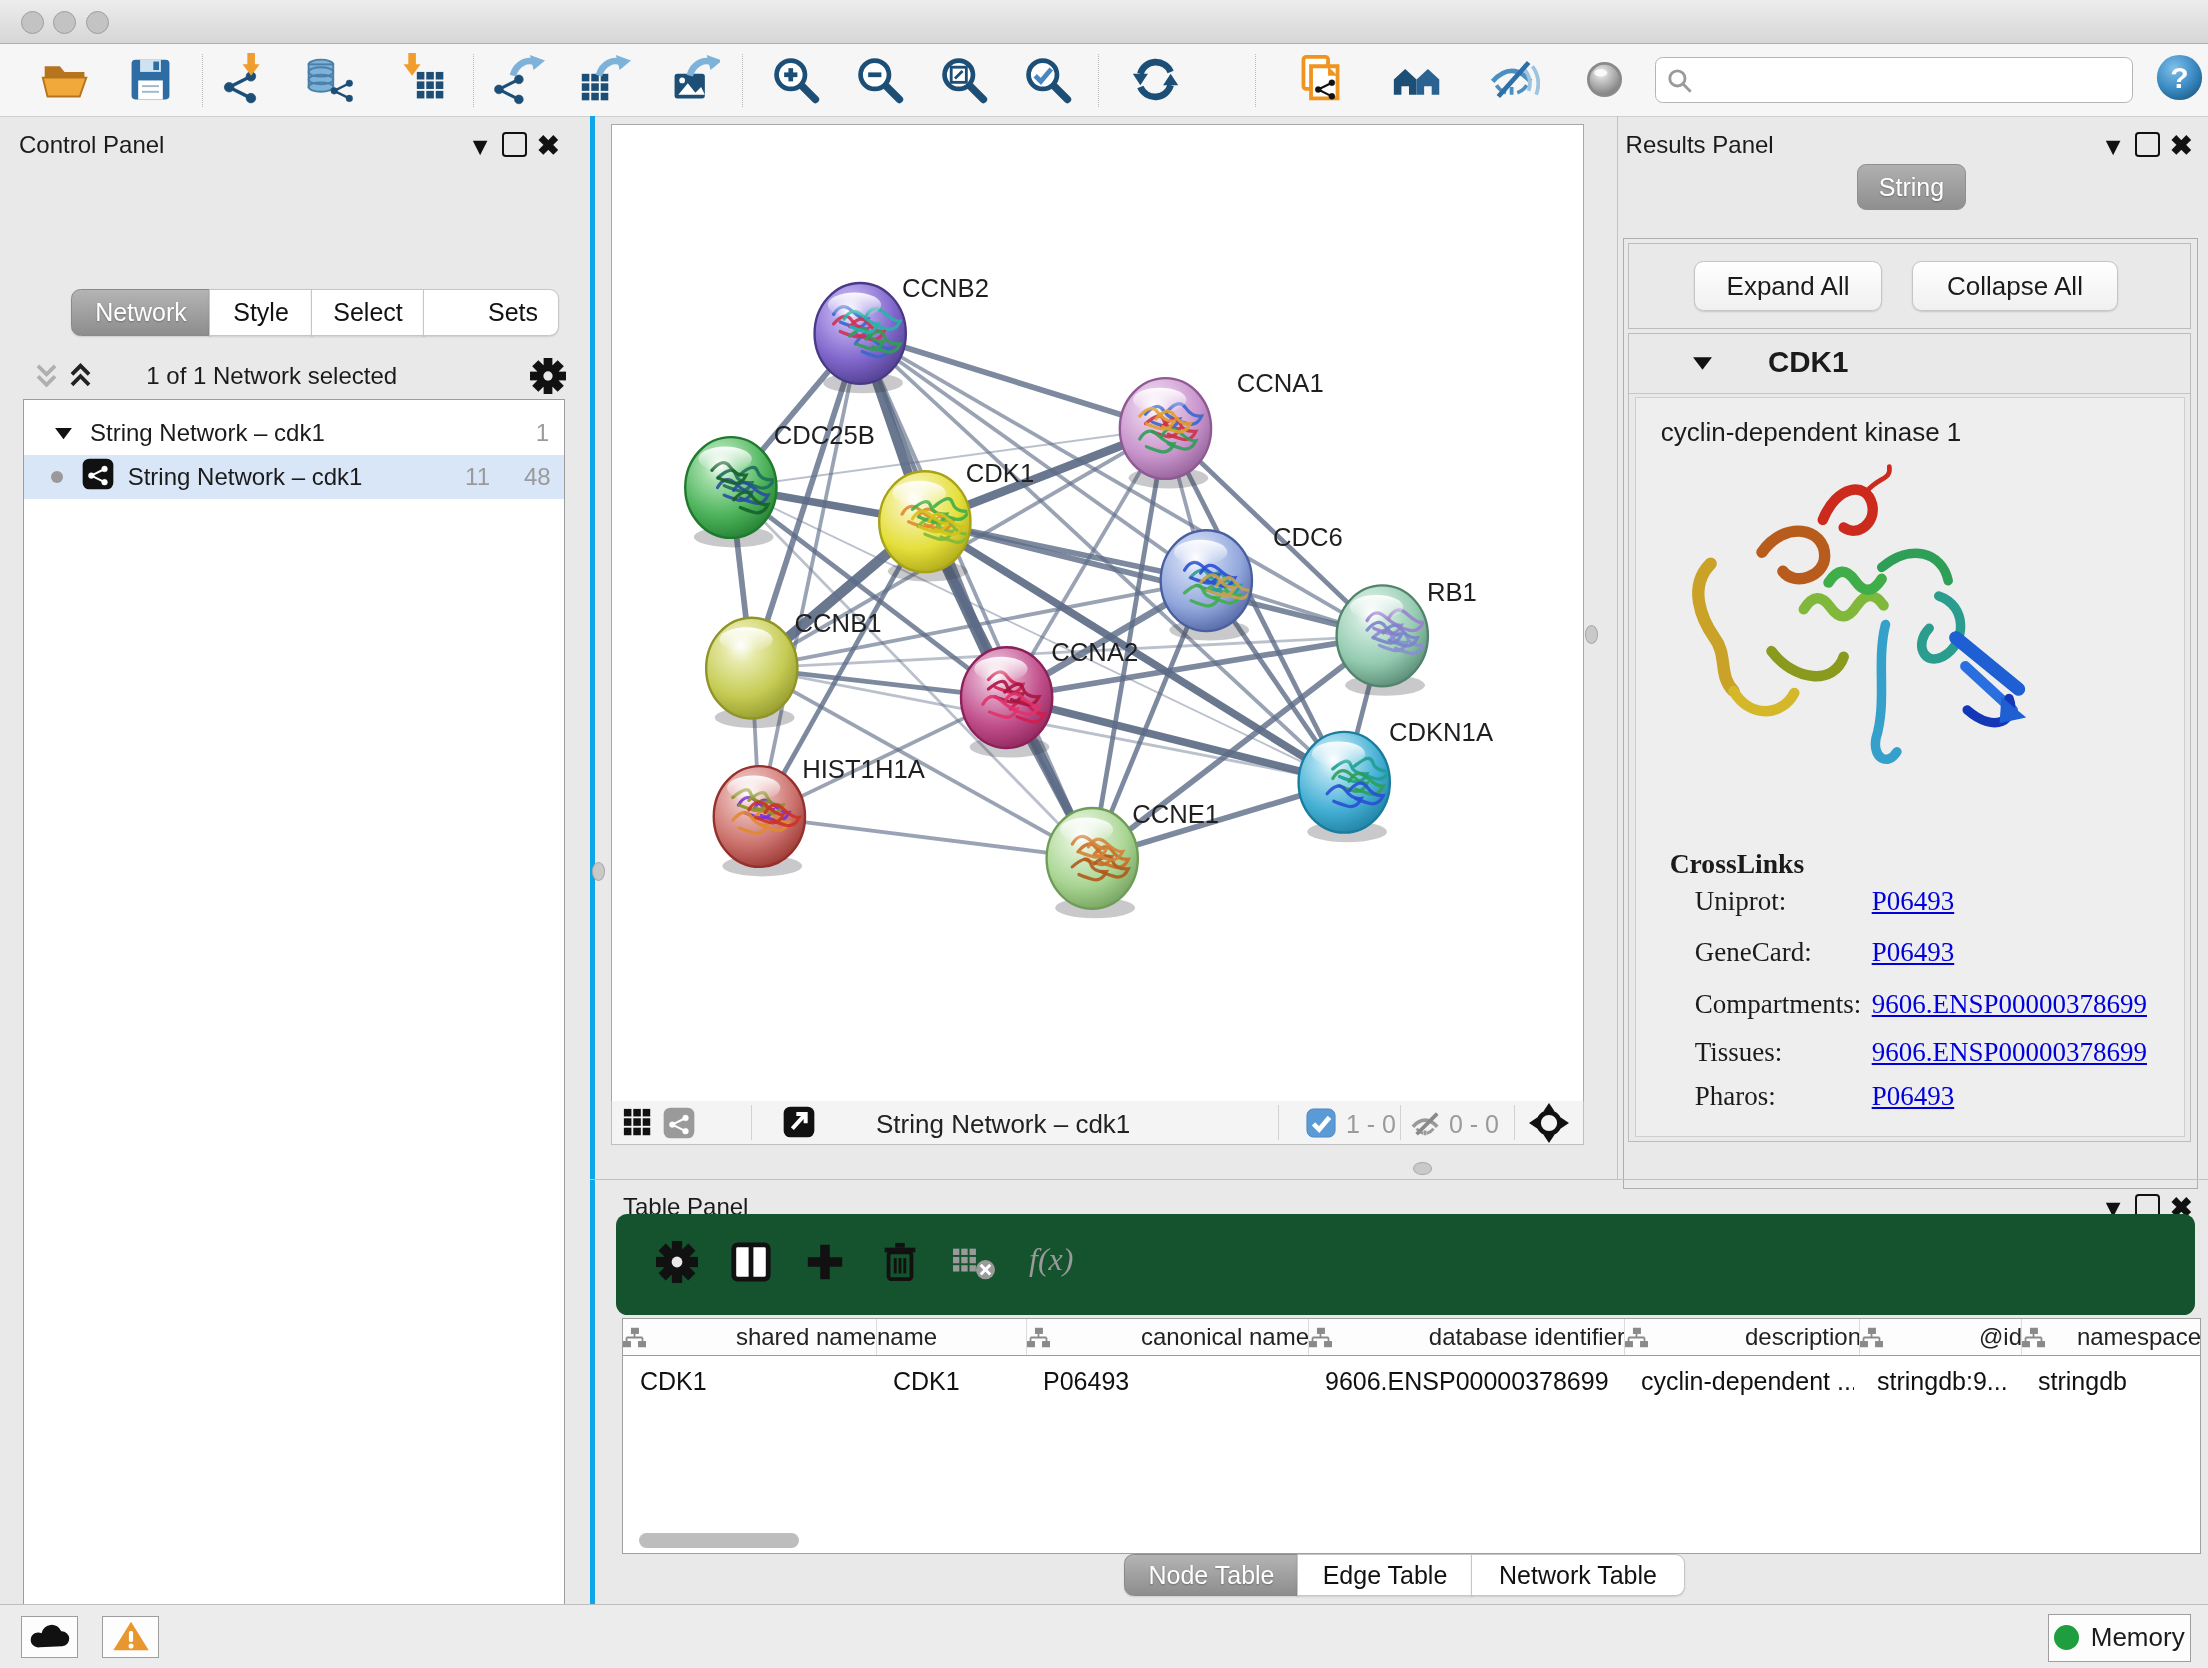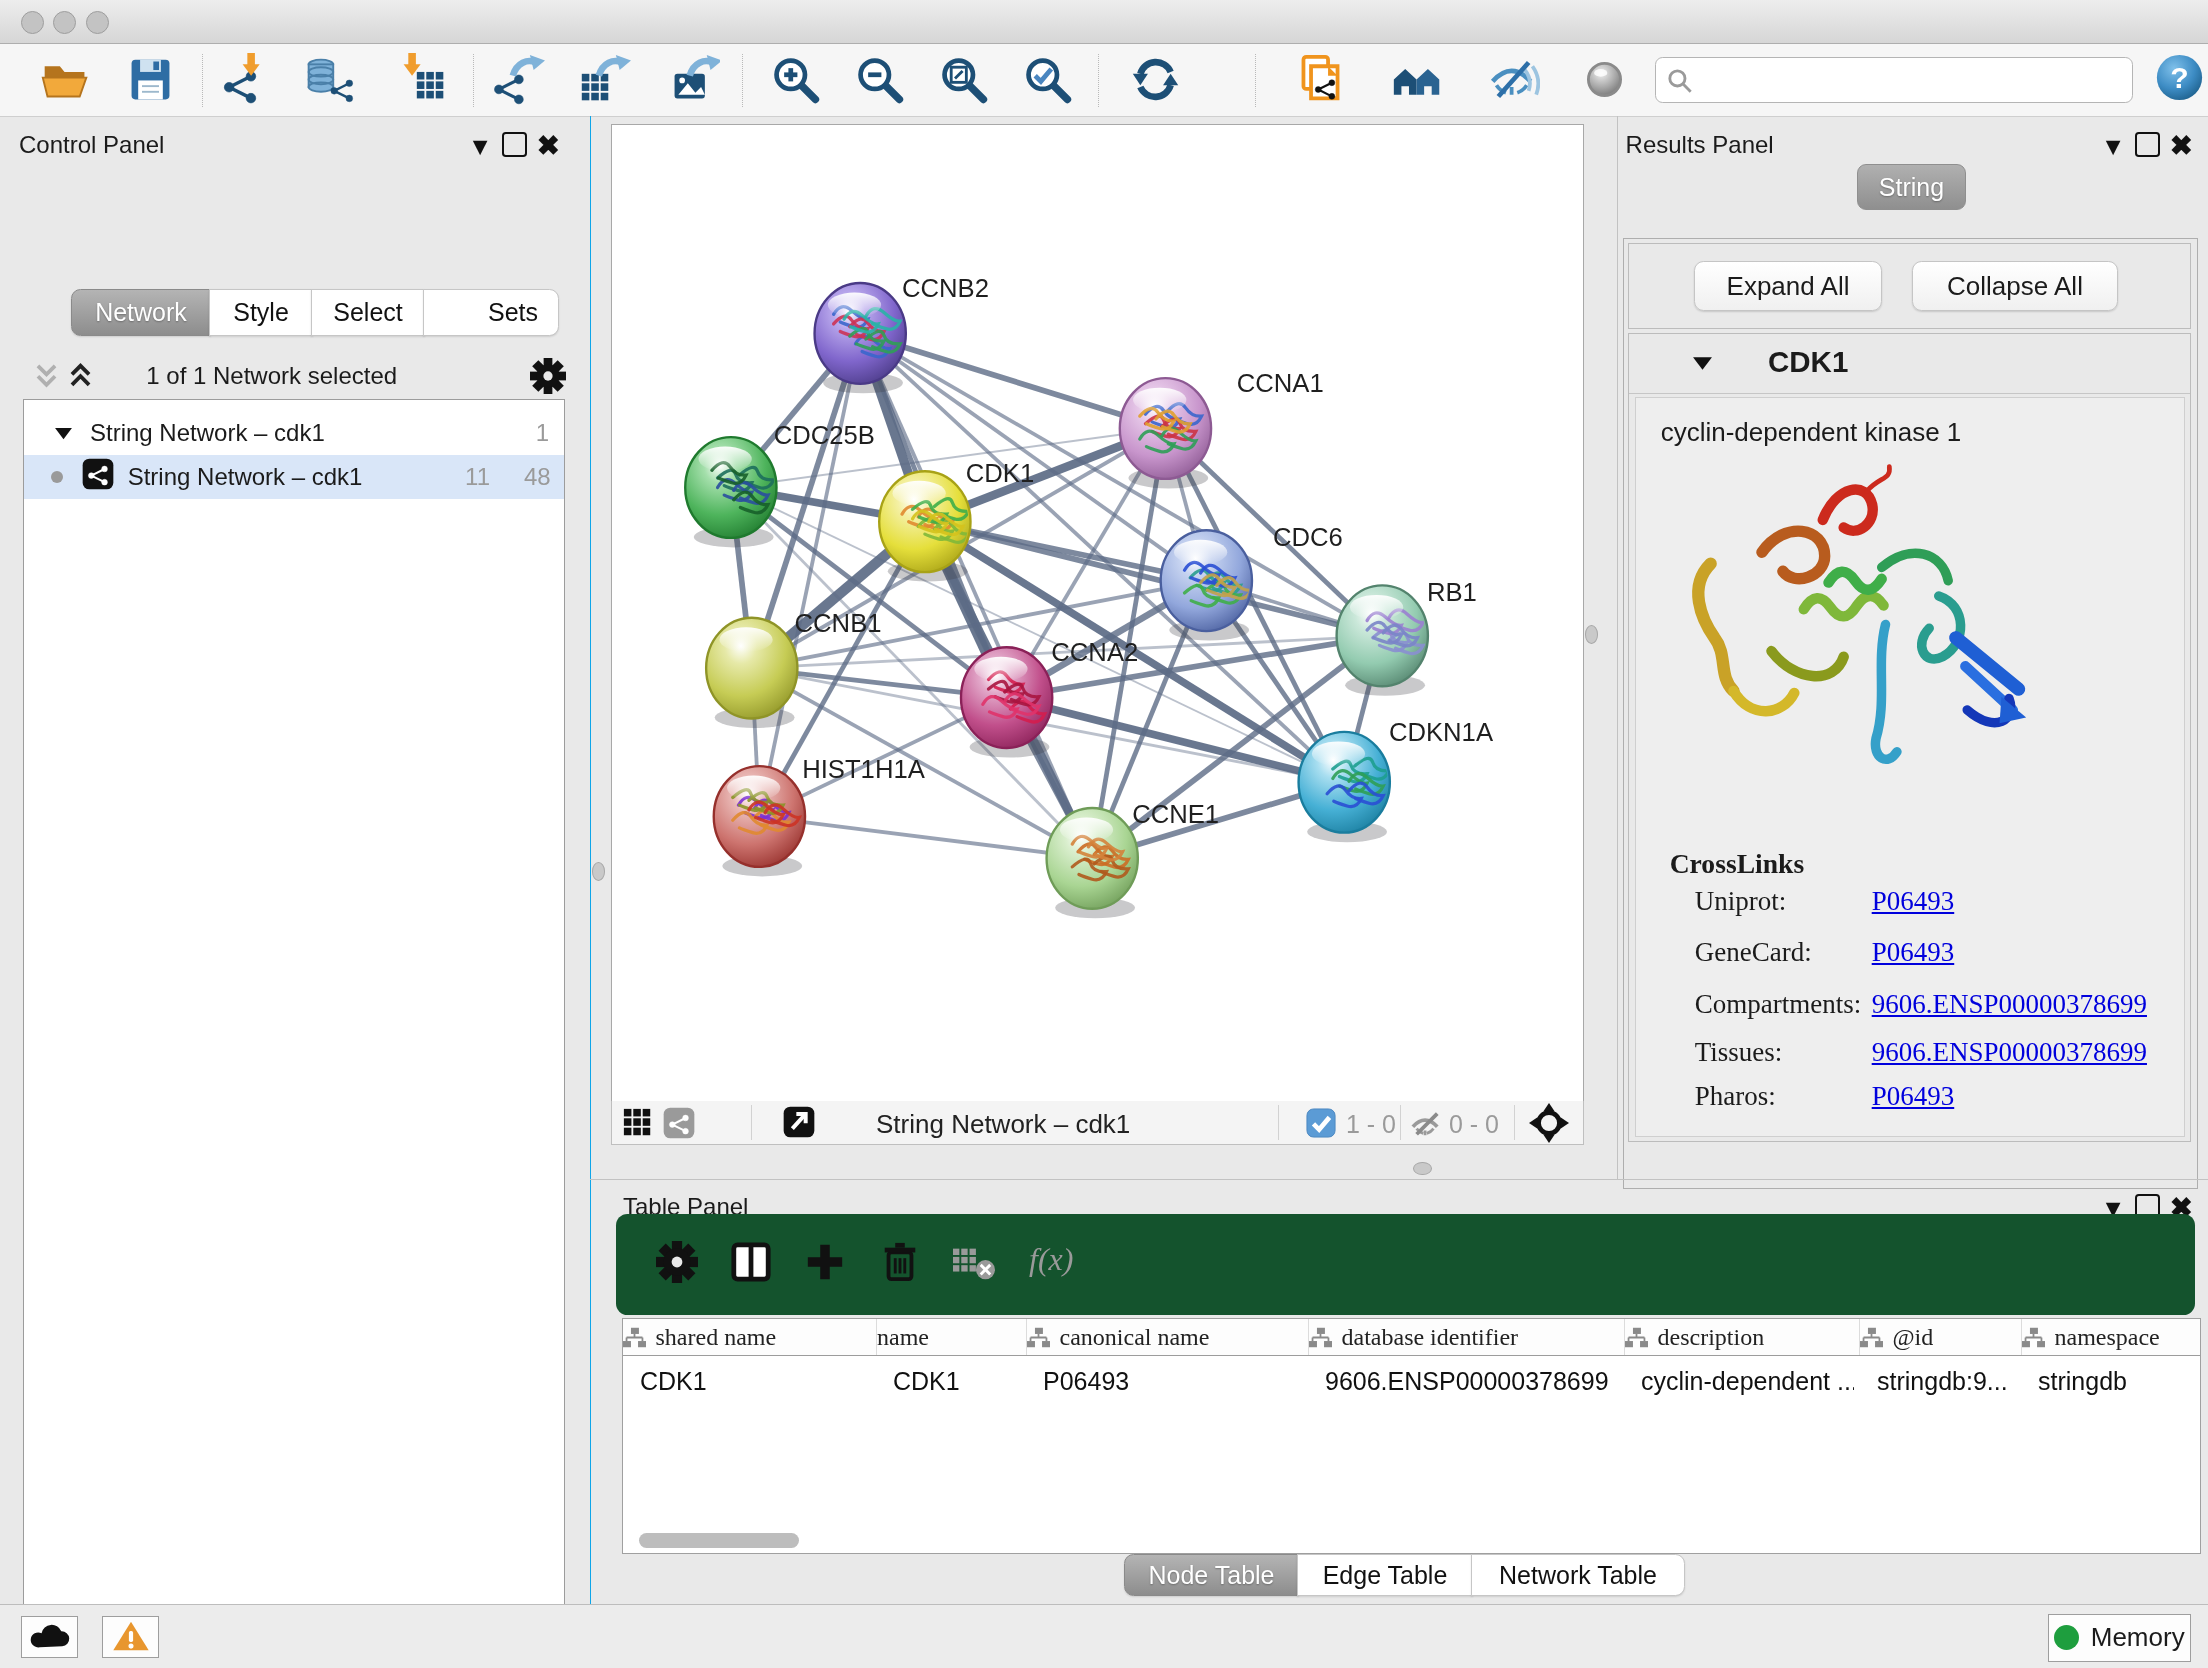--- a/index.html
+++ b/index.html
@@ -48,22 +48,22 @@
   .rbtn{top:17px;height:48px;background:linear-gradient(#ffffff,#f0f0f0);border:1px solid #c5c5c5;border-radius:9.5px;
         font-size:26px;display:flex;align-items:center;justify-content:center;box-shadow:0 1px 1.9px rgba(0,0,0,.15);}
   .cdkbox{left:1628px;top:333px;width:561px;height:807px;border:1px solid #bcbcbc;}
   .cdkhead{position:absolute;left:0;top:0;width:100%;height:59px;border-bottom:1px solid #c6c6c6;}
   .cdkinner{position:absolute;left:5.7px;top:63px;width:548px;height:738px;background:#eeeeee;border:1px solid #cfcfcf;}
   .serif{font-family:"Liberation Serif",serif;margin-top:33px;}
   .xlink{color:#0000dd;text-decoration:underline;}
   
   .ttoolbox{left:616px;top:1214px;width:1579px;height:101px;background:#14532d;border-radius:11.4px;}
   .ttable{left:622px;top:1318px;width:1577px;height:234px;background:#fff;border:1px solid #a0a0a0;}
-  .thead{position:absolute;left:0;top:0;height:36px;display:flex;align-items:center;justify-content:flex-start;
-         font-size:24px;color:#222;border-left:1px solid #dcdcdc;overflow:hidden;font-family:Liberation Serif, serif;}
+  .thead{position:absolute;left:0;top:0;height:36px;display:flex;align-items:center;justify-content:space-between;
+         font-size:24px;color:#222;border-left:1px solid #dcdcdc;overflow:hidden;}
   .thead.nb{border-left:none;}
   .theadrow{position:absolute;left:0;top:0;width:100%;height:36px;border-bottom:1.9px solid #9c9c9c;background:#fdfdfd;}
   .tcell{position:absolute;top:48px;height:38px;font-size:25px;color:#111;white-space:nowrap;overflow:hidden;}
   .hscroll{left:639px;top:1533px;width:160px;height:15px;background:#bdbdbd;border-radius:7.6px;}
   
   .statusbar{left:0;top:1604px;width:2208px;height:65px;background:#ececec;border-top:1px solid #bdbdbd;}
   .sbox{top:11.4px;width:55px;height:40px;background:#fdfdfd;border:1.9px solid #9e9e9e;display:flex;align-items:center;justify-content:center;}
   .membtn{left:2048px;top:8.6px;width:141px;height:46px;background:#fdfdfd;border:1.9px solid #9e9e9e;
           display:flex;align-items:center;justify-content:center;font-size:26px;gap:11.4px;}
   .dotgreen{width:25px;height:25px;border-radius:50%;background:#1e9e3e;}
@@ -250,21 +250,21 @@
         <circle cx="28" cy="28" r="17" fill="url(#orbg)" stroke="#8a8a8a" stroke-width="3"></circle>
         <ellipse cx="24" cy="21" rx="7" ry="4" fill="rgba(255,255,255,.8)"></ellipse>
       </svg></div>
     <div class="abs tsep" style="left: 202px;"></div>
     <div class="abs tsep" style="left: 473px;"></div>
     <div class="abs tsep" style="left: 742px;"></div>
     <div class="abs tsep" style="left: 1098px;"></div>
     <div class="abs tsep" style="left: 1255px;"></div>
   </div>
 
-<div class="abs" style="left:0;top:116px;width:590px;height:1488px;border-right:1px solid #0ea5e9;">
+<div class="abs" style="left:0;top:116px;width:590px;height:1488px;border-right:5px solid #0ea5e9;">
   <div class="abs ptitle" style="left:19px;top:15px">Control Panel</div>
   <div class="abs" style="left:464px;top:13.3px" id="cp-ctls"><span class="pctl" style="display:inline-block">▼</span><span class="floatbox" style="display:inline-block;margin:0 5.7px;vertical-align:-1.9px"></span><span class="pctl" style="display:inline-block;font-weight:bold;font-size:27.6px">✖</span></div>
   <div id="cp-tabs">
       <div class="abs seg active first" style="left: 71px; top: 173px; width: 138px;">Network</div>
       <div class="abs seg" style="left: 209px; top: 173px; width: 102px;">Style</div>
       <div class="abs seg" style="left: 311px; top: 173px; width: 112px;">Select</div>
       <div class="abs seg last" style="left: 423px; top: 173px; width: 90px; padding-left: 44px;">Sets</div>
     </div>
   <div class="abs statusrow">
     <span class="abs" id="chev-down" style="left:21px;top:7.6px"><svg width="25" height="28.5" viewBox="0 0 24 30">

